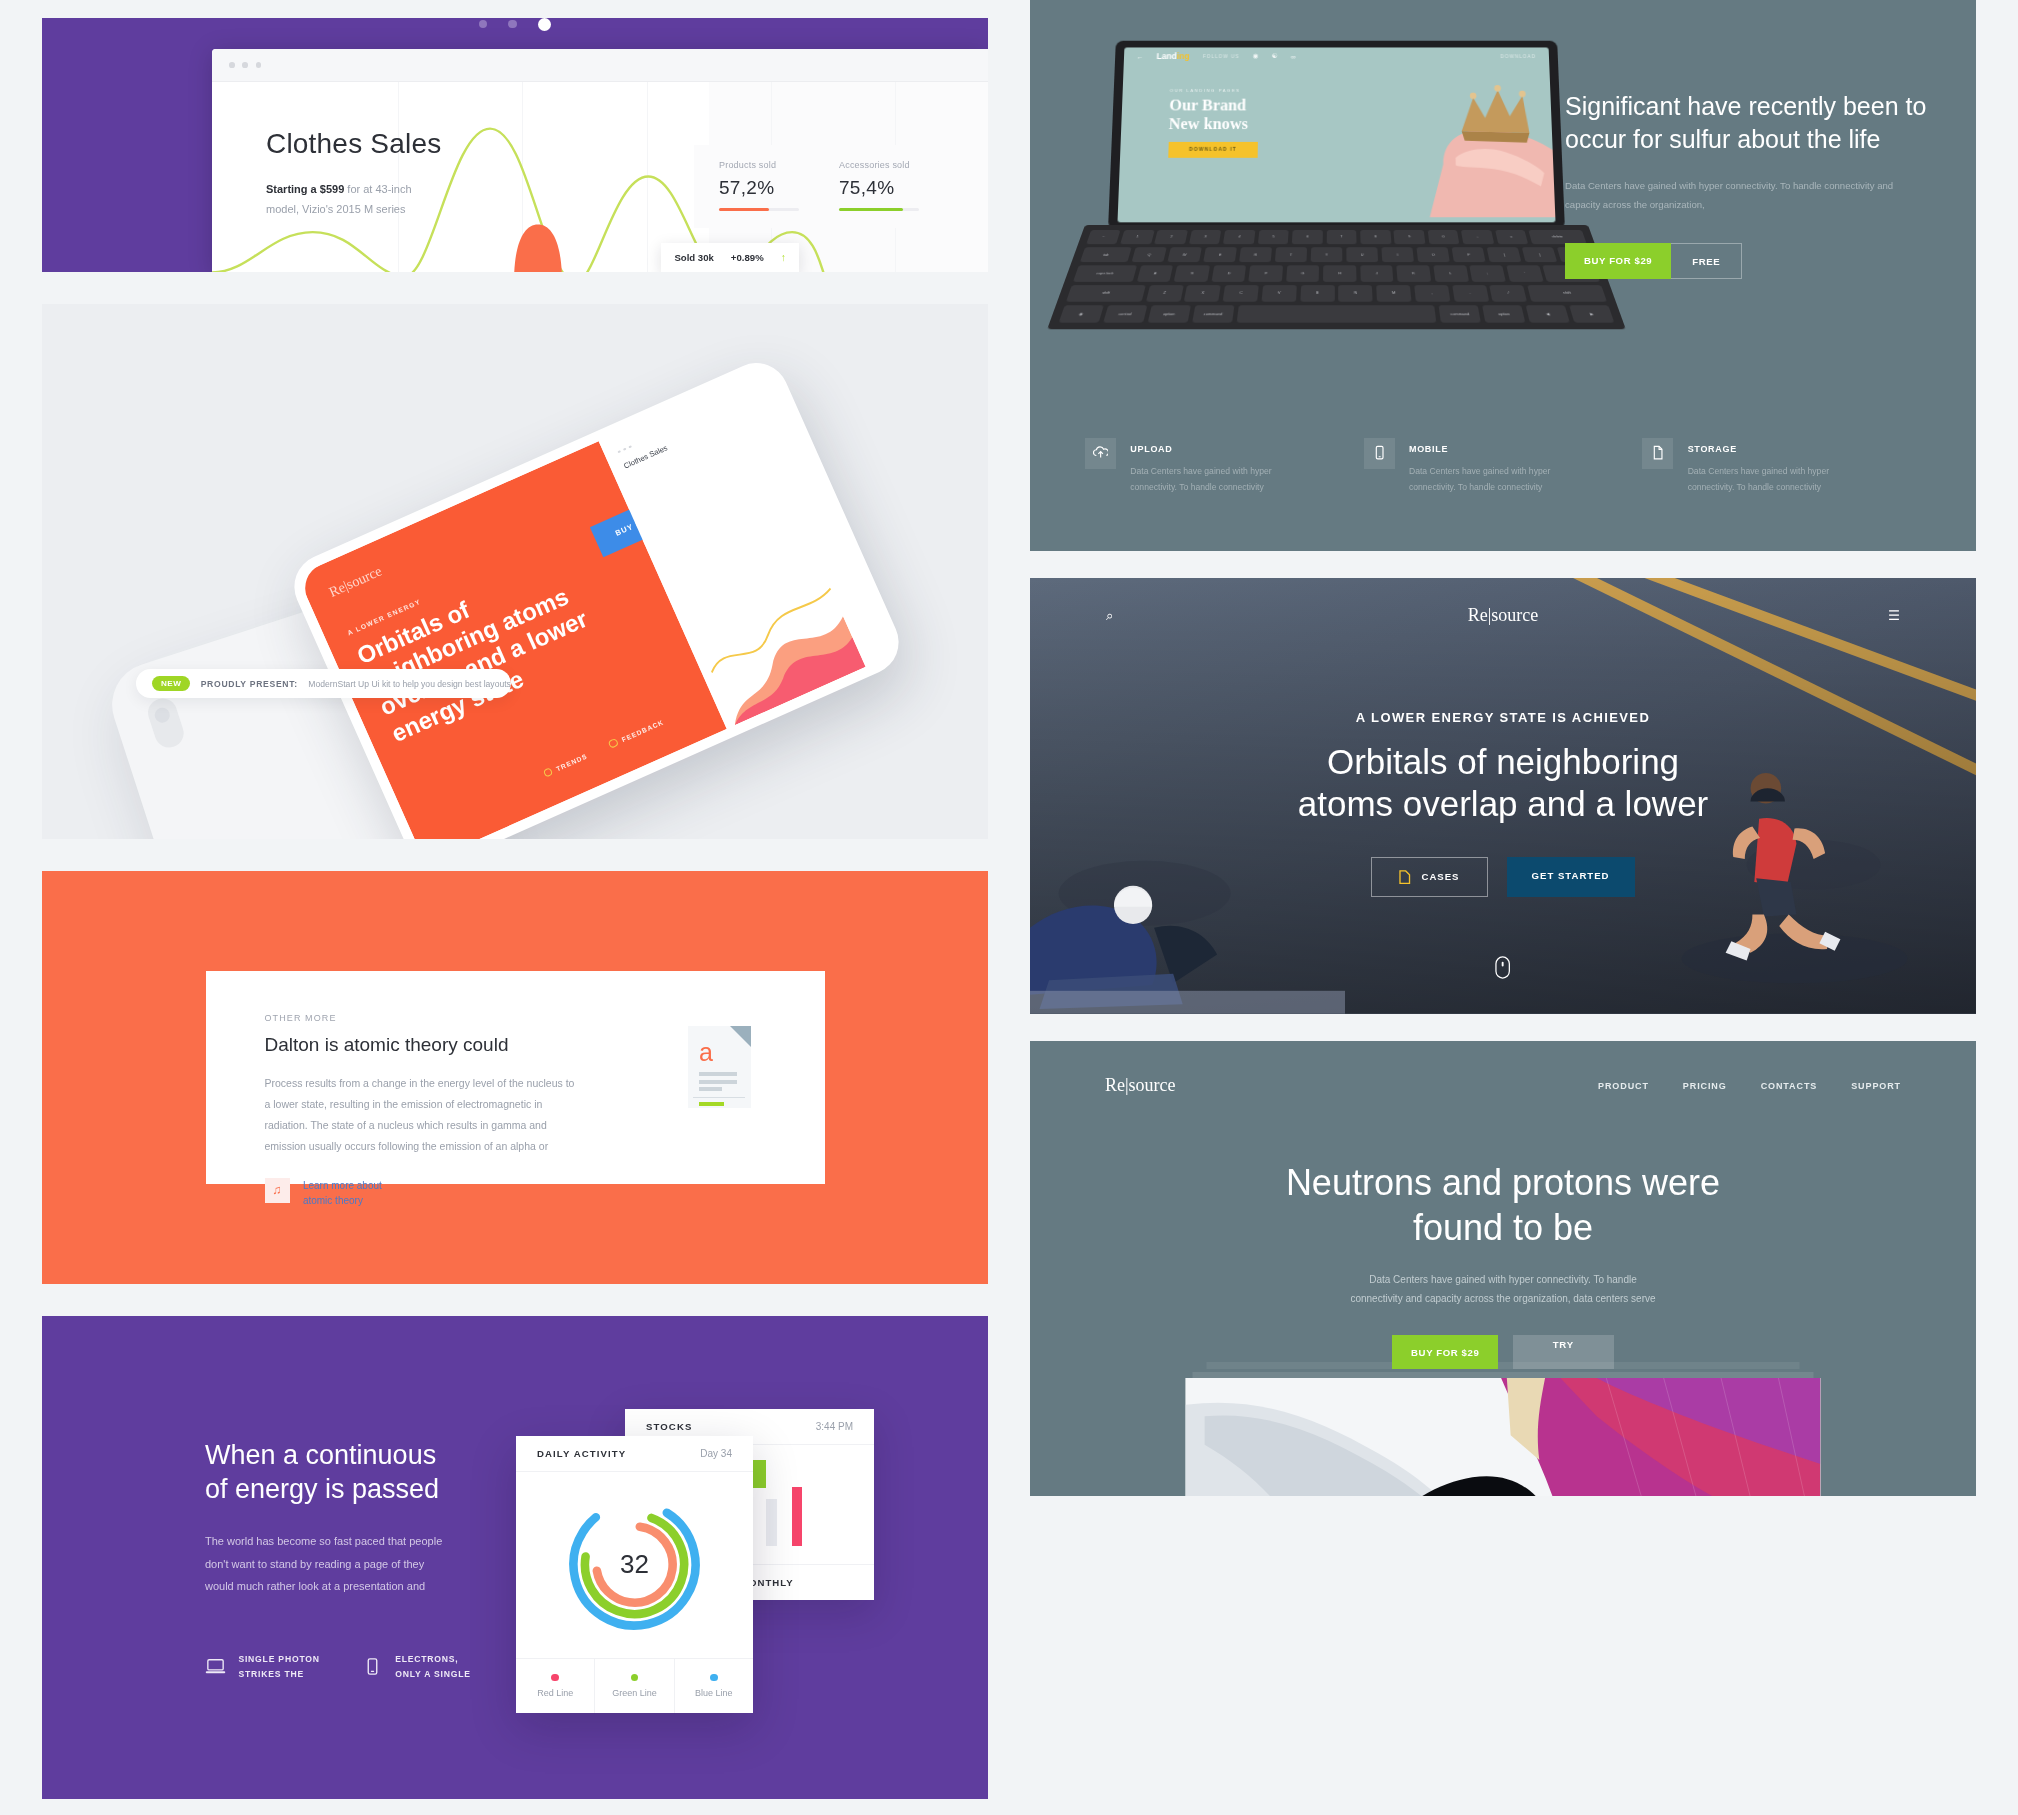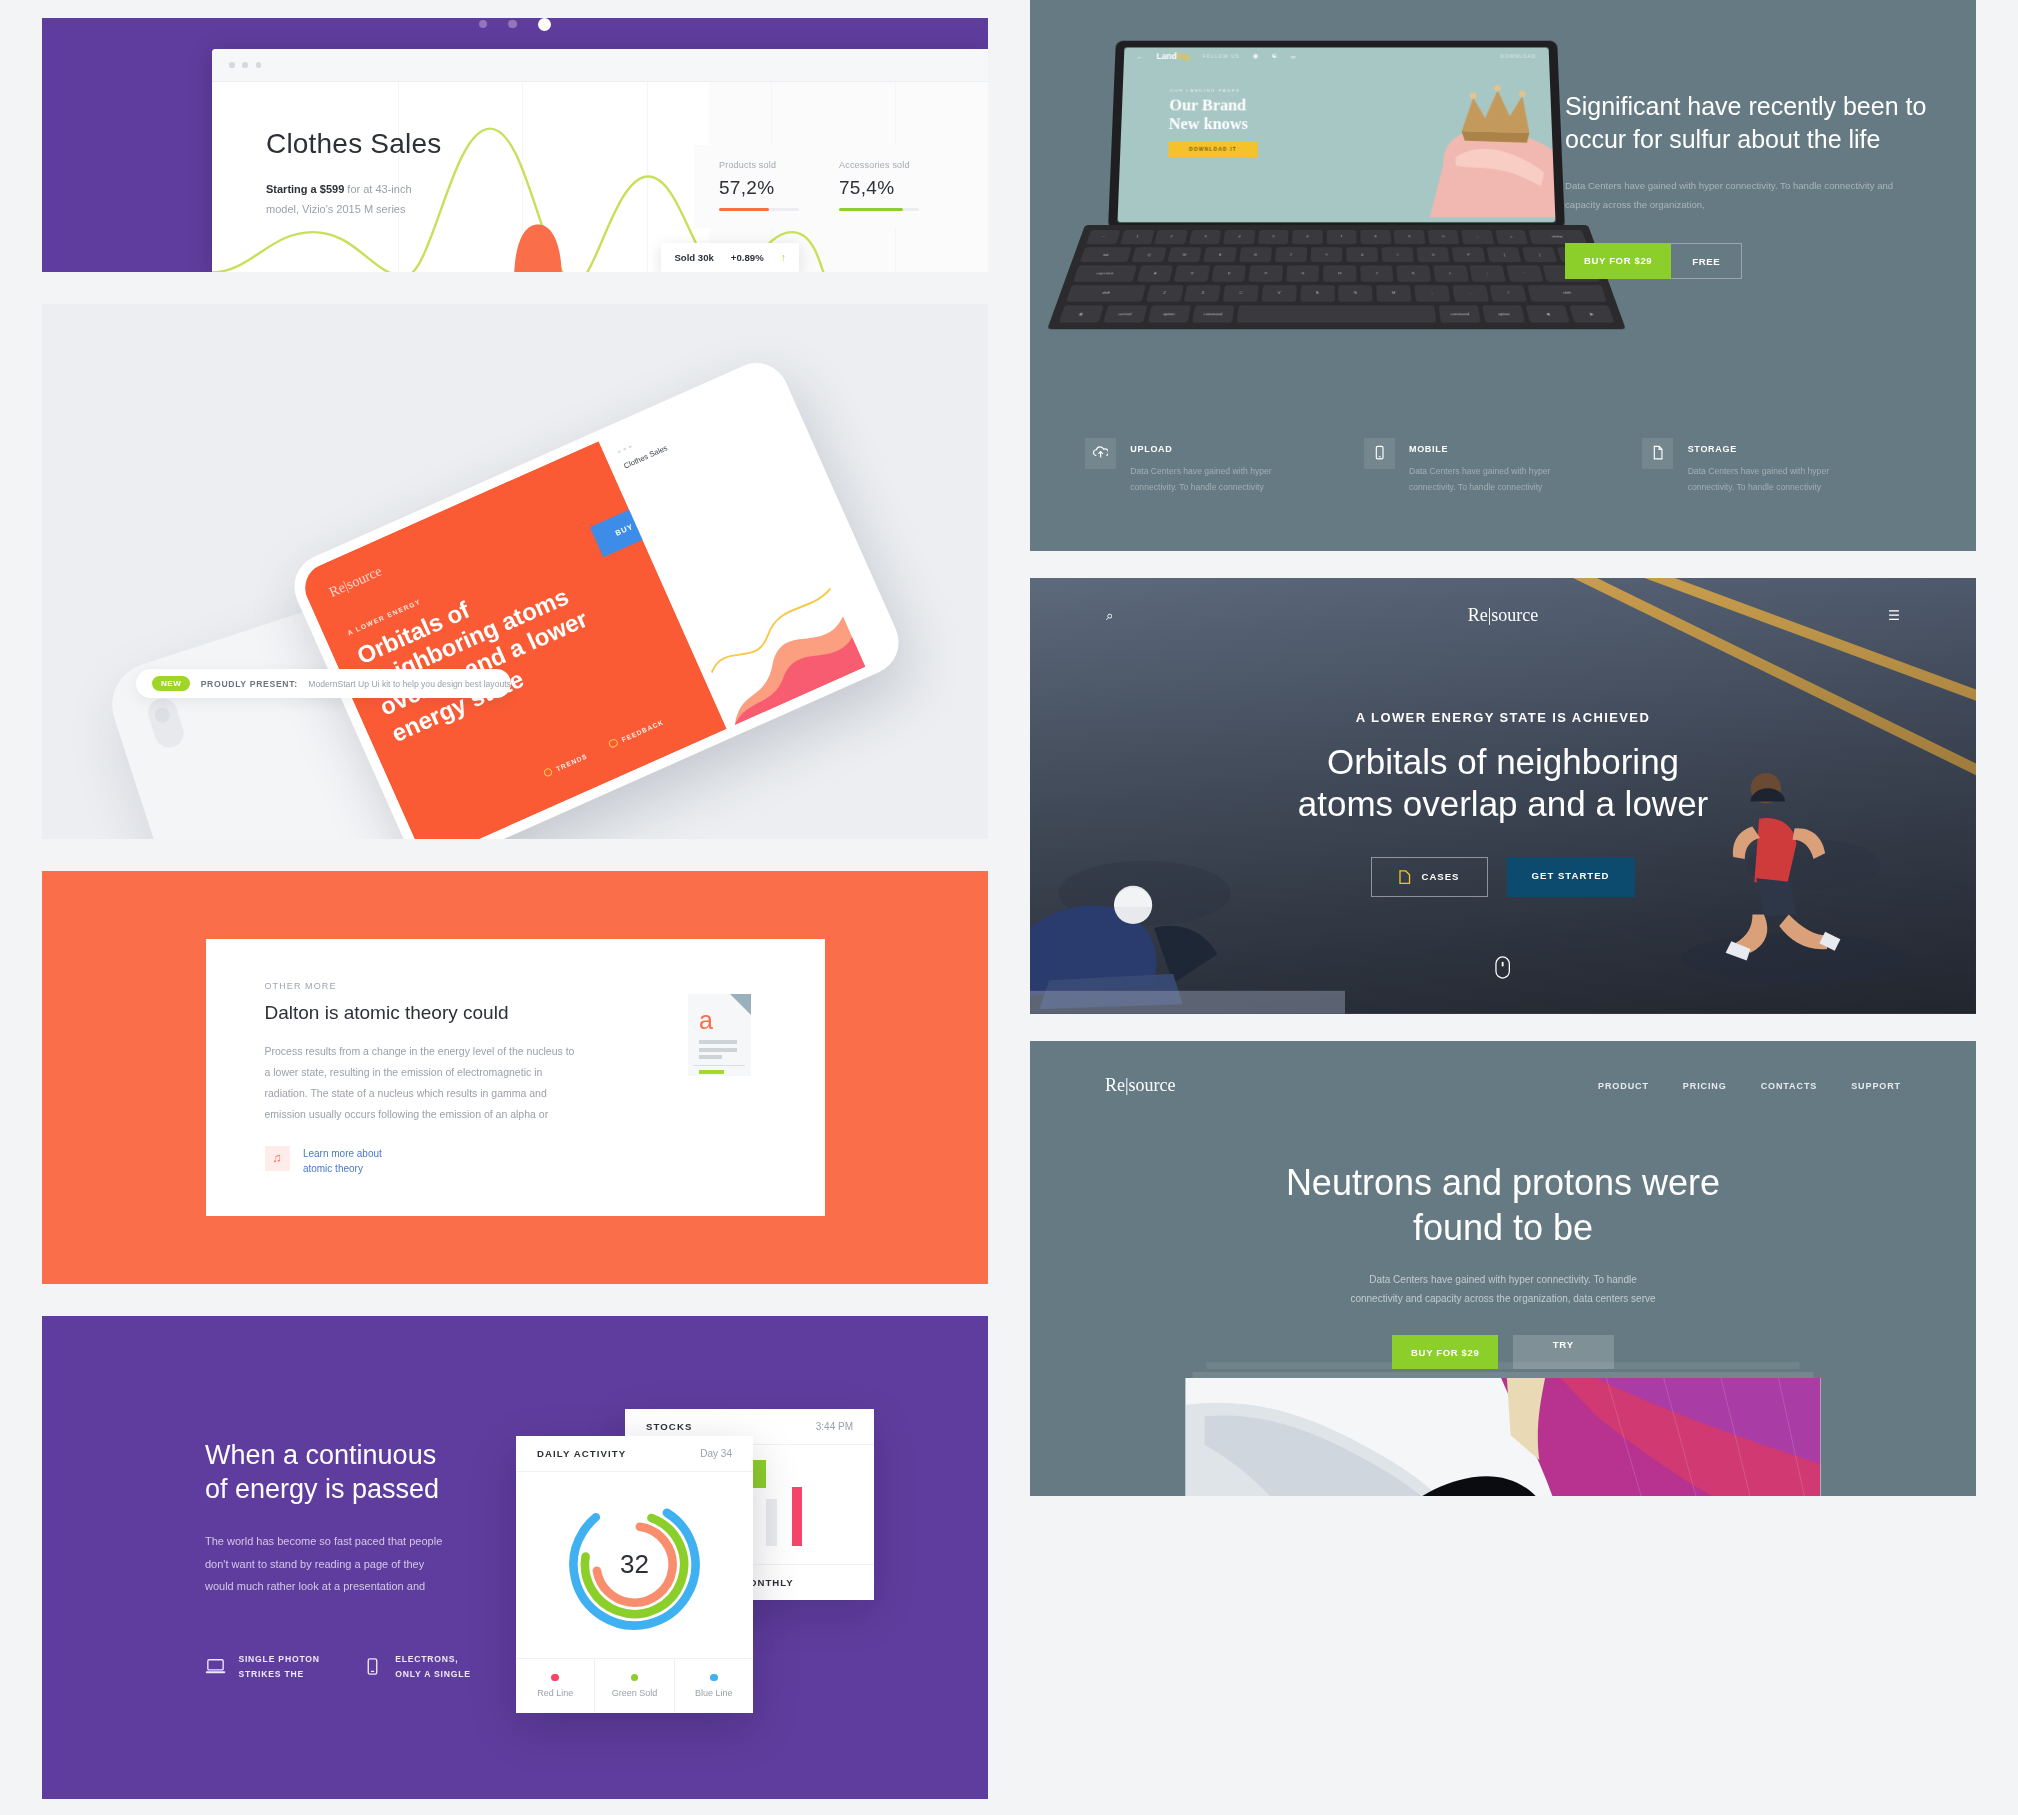--- a/index.html
+++ b/index.html
@@ -74,21 +74,21 @@
   .scr-cta { position: absolute; right: -59px; top: 75px; background: #3d8ce8; color: #fff; font-size: 7.6px;
              font-weight: bold; letter-spacing: 1px; padding: 12.4px 21px; }
   .scr-white { flex: 1; background: #fff; position: relative; padding: 17px 0 0 13.4px; }
   .scr-mini-t { font-size: 7.6px; color: #3a3f49; }
   .scr-mini-d { display:flex; gap:2.9px; margin-bottom: 9.6px; }
   .scr-mini-d i { width:2.9px;height:2.9px;border-radius:50%;background:#d6d8dd; }
   .scr-blob { position: absolute; left: 9.6px; bottom: 0; width: 143px; height: 115px; }
 
   
   .c-orange { height: 413px; background: #fa6e4a; display: flex; align-items: center; justify-content: center; }
-  .white-card { width: 619px; height: 277px; background: #fff; display: flex; padding: 42px 48px 0 59px; }
+  .white-card { width: 619px; height: 213px; background: #fff; display: flex; padding: 42px 48px 0 59px; }
   .wc-left { flex: 1; }
   .wc-kicker { font-size: 9px; letter-spacing: 1.1px; color: #a0a5b0; }
   .wc-title { margin-top: 10.5px; font-size: 19px; color: #2d3037; }
   .wc-body { margin-top: 17px; font-size: 10.5px; line-height: 2.0; color: #9aa0ab; max-width: 315px; }
   .wc-learn { margin-top: 21px; display: flex; gap: 13.4px; align-items: flex-start; }
   .wc-ic { width: 25px; height: 25px; background: #fdecea; display:flex; align-items:center; justify-content:center;
            color:#fa6e4a; font-size: 12.4px; }
   .wc-lt { font-size: 10px; line-height: 1.55; color: #4a79c8; }
   .wc-right { width: 115px; display: flex; justify-content: center; padding-top: 13.4px; }
   .doc { position: relative; width: 63px; height: 82px; background: #f5f7f9; }
@@ -399,21 +399,21 @@
           </svg>
           <span class="ring-num">32</span>
         </div>
         <div class="w-legend">
           <div class="lg">
             <i style="background:#f6456b"></i>
             <span>Red Line</span>
           </div>
           <div class="lg">
             <i style="background:#8ccf2b"></i>
-            <span>Green Sold</span>
+            <span>Green Line</span>
           </div>
           <div class="lg">
             <i style="background:#3fb0f0"></i>
             <span>Blue Line</span>
           </div>
         </div>
       </div>
     </div>
   </div>
 

